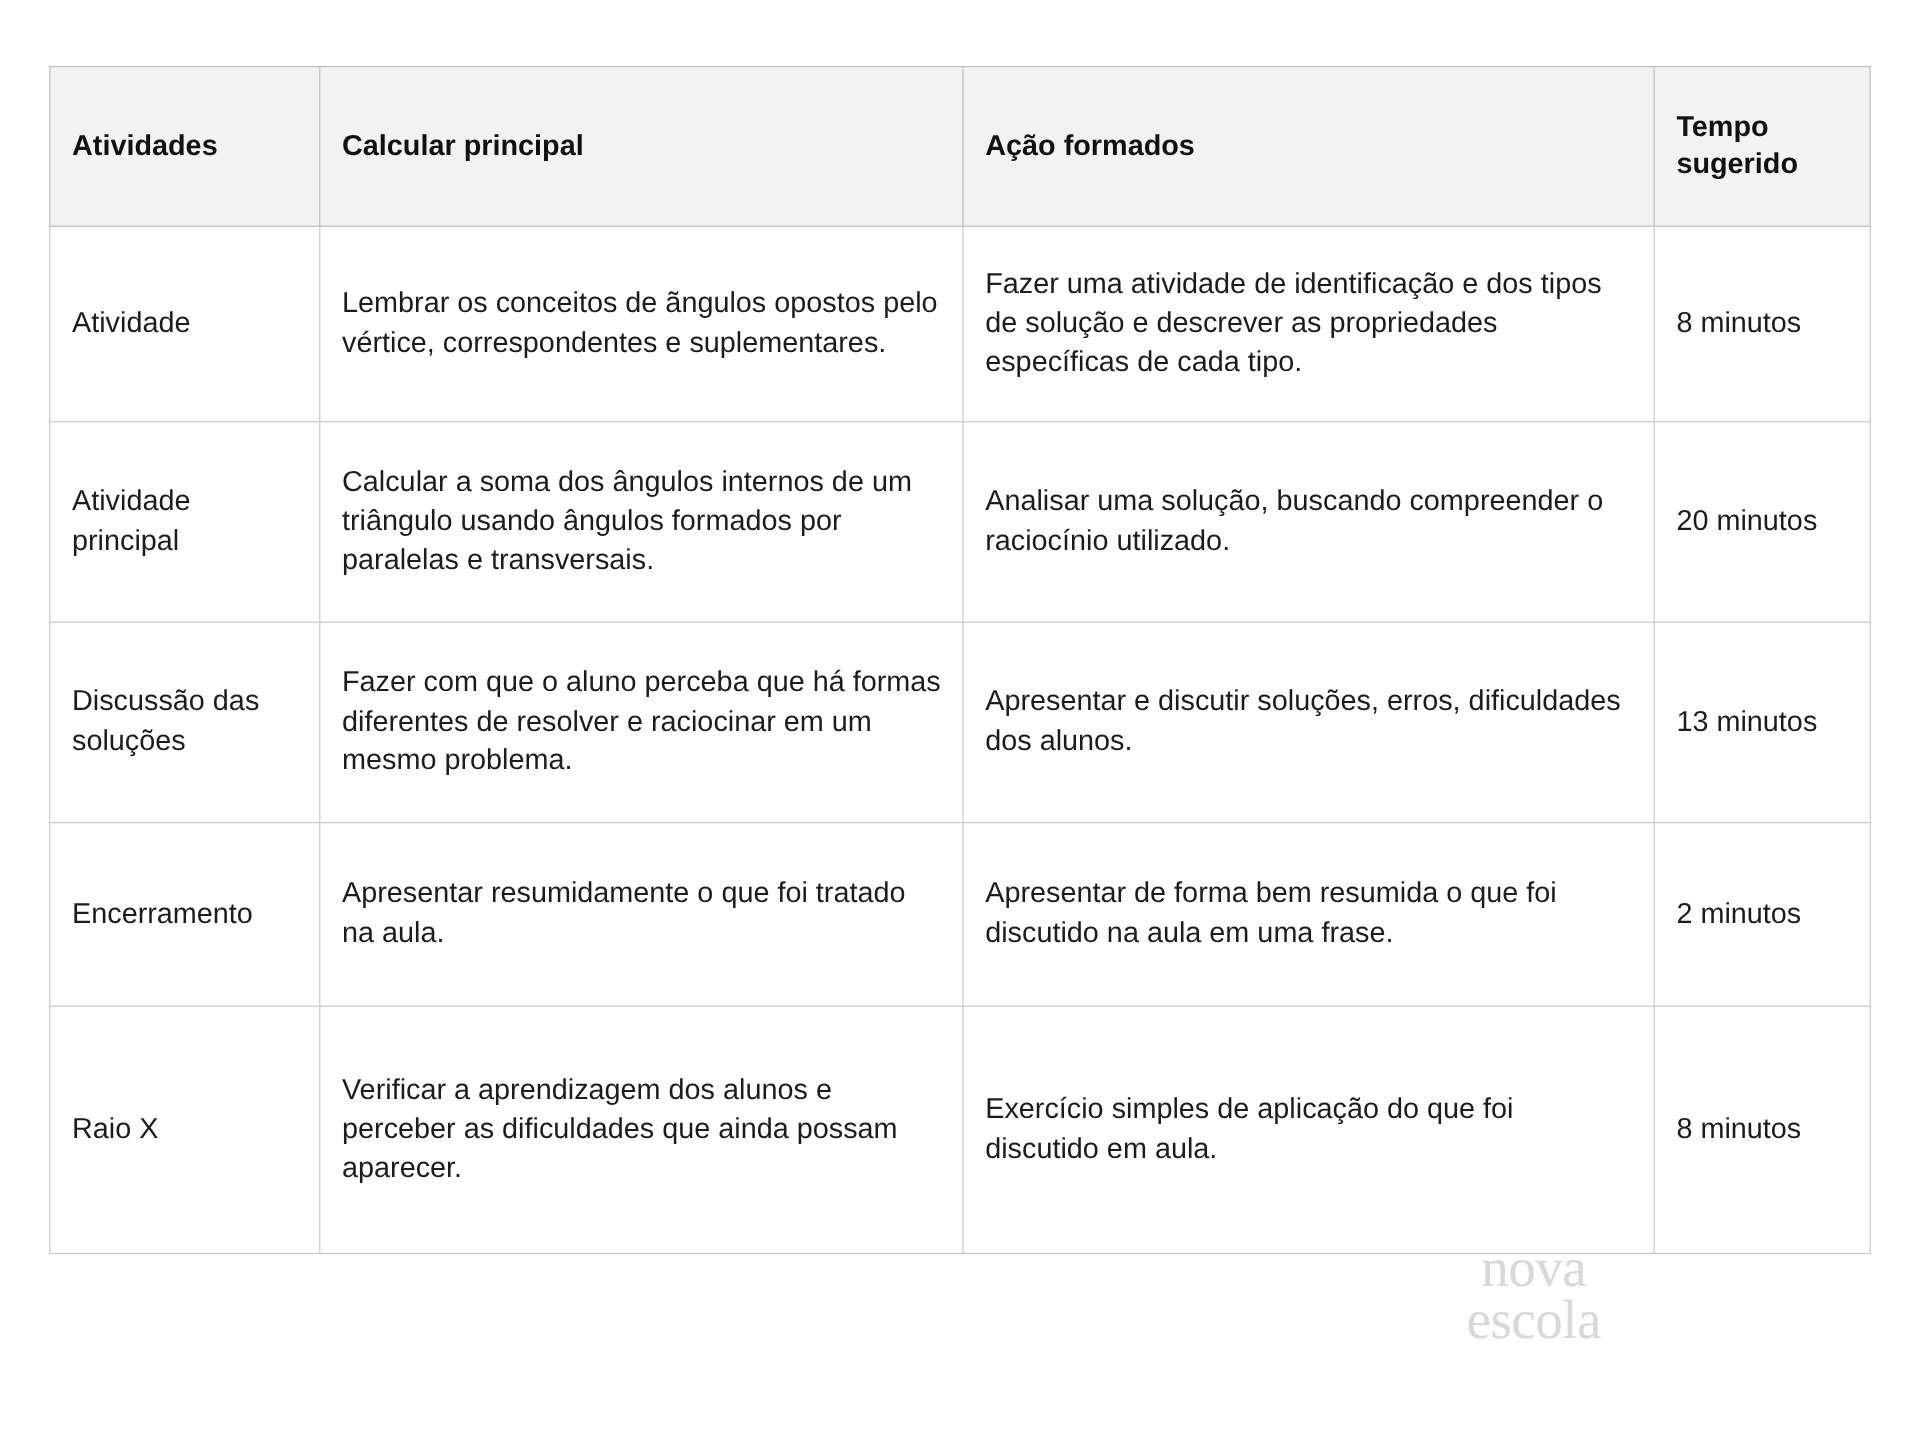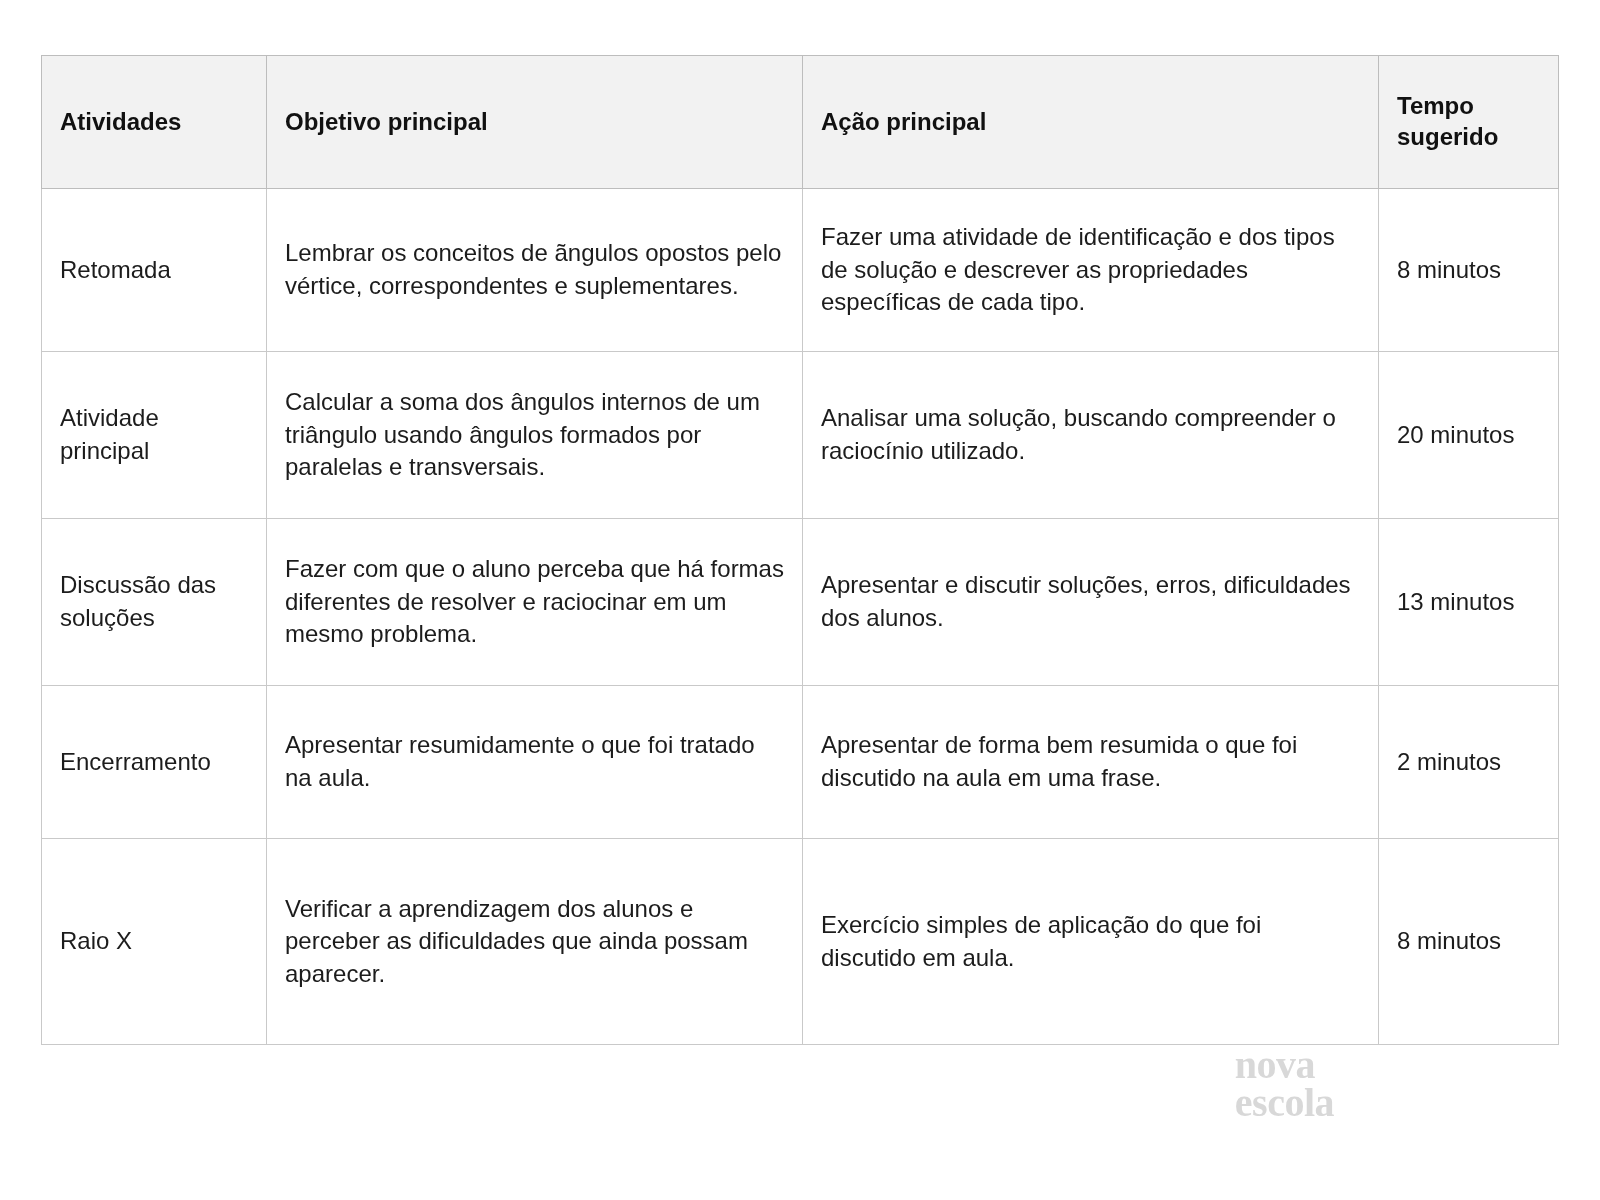--- a/index.html
+++ b/index.html
@@ -72,25 +72,25 @@
   .row-r0 td { height: 142px; }
   .row-r1 td { height: 146px; }
   .row-r2 td { height: 146px; }
   .row-r3 td { height: 132px; }
   .row-r4 td { height: 185px; }
 
   .brand-logo {
     position: absolute;
     right: 58px;
     bottom: 78px;
-    text-align: left;
+    text-align: center;
     font-family: "Liberation Serif", serif;
-    font-weight: bold;
+    font-weight: normal;
     color: #d8d8d8;
-    font-size: 40px;
+    font-size: 46px;
     line-height: 0.95;
     letter-spacing: -0.5px;
     user-select: none;
   }
   .brand-logo .line { display: block; }
 </style>
 </head>
 <body>
 
 <div class="page">
@@ -98,28 +98,28 @@
   <table class="plan-table">
     <colgroup>
       <col class="c-atividades">
       <col class="c-objetivo">
       <col class="c-acao">
       <col class="c-tempo">
     </colgroup>
     <thead>
       <tr>
         <th>Atividades</th>
-        <th>Objetivo principal</th>
-        <th>Ação principal</th>
+        <th>Calcular principal</th>
+        <th>Ação formados</th>
         <th>Tempo sugerido</th>
       </tr>
     </thead>
     <tbody>
       <tr class="row-r0">
-        <td class="cell-activity">Retomada</td>
+        <td class="cell-activity">Atividade</td>
         <td class="cell-objective">Lembrar os conceitos de ãngulos opostos pelo vértice, correspondentes e suplementares.</td>
         <td class="cell-action">Fazer uma atividade de identificação e dos tipos de solução e descrever as propriedades específicas de cada tipo.</td>
         <td class="cell-time">8 minutos</td>
       </tr>
       <tr class="row-r1">
         <td class="cell-activity">Atividade principal</td>
         <td class="cell-objective">Calcular a soma dos ângulos internos de um triângulo usando ângulos formados por paralelas e transversais.</td>
         <td class="cell-action">Analisar uma solução, buscando compreender o raciocínio utilizado.</td>
         <td class="cell-time">20 minutos</td>
       </tr>

